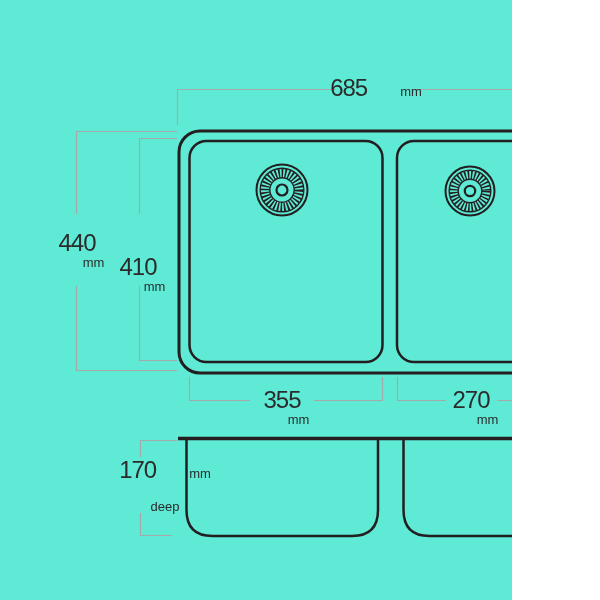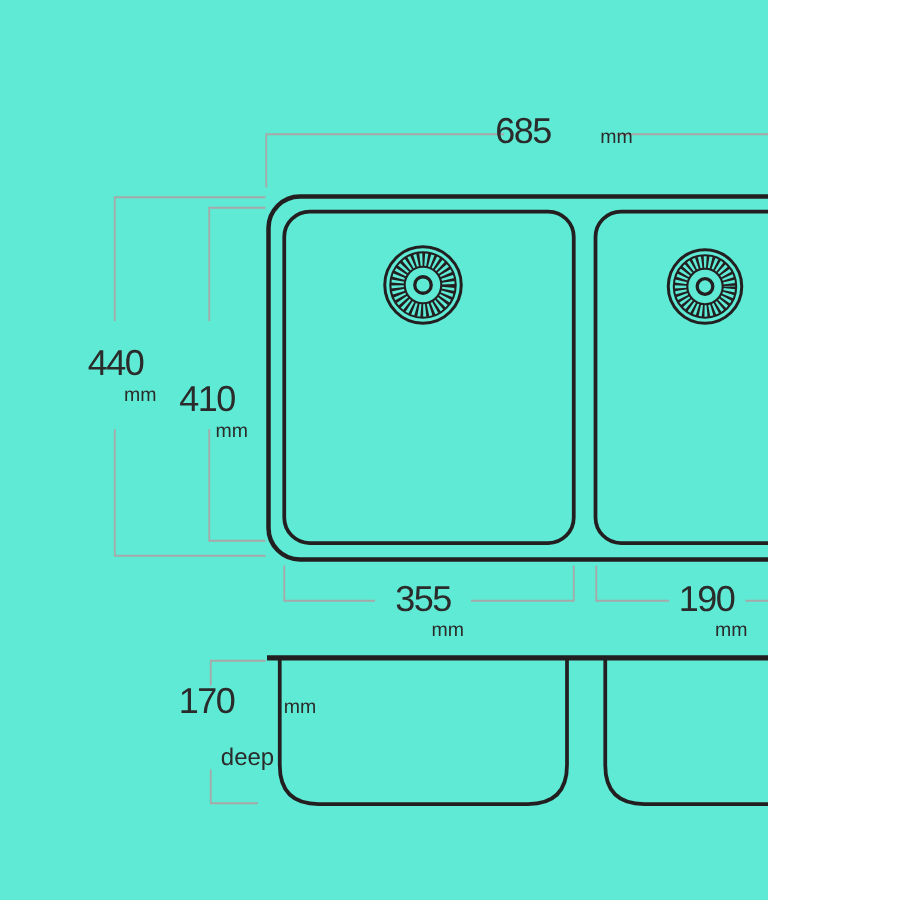--- a/index.html
+++ b/index.html
@@ -19,21 +19,21 @@
     transform: translate(-50%,-50%);
     color: #2b2b2b;
     text-align: center;
     white-space: nowrap;
     line-height: 1;
   }
   .label .row { display:flex; align-items:baseline; justify-content:center; }
   .num  { font-size: 24px; letter-spacing: -1px; }
   .unit { font-size: 13px; letter-spacing: 0; margin-left: 1px; padding-left: 32px; }
   .stack { display:flex; flex-direction:column; align-items:center; gap:1px; }
-  .qualifier { font-size: 16px; color:#2b2b2b; }
+  .qualifier { font-size: 13px; color:#2b2b2b; }
 </style>
 </head>
 <body>
 
 <div class="canvas">
 
   <svg class="drawing" width="600" height="600" viewBox="0 0 600 600">
 
     <g>
       <path class="dim" d="M177.5,125 L177.5,89.5 L336,89.5 M411,89.5 L554.5,89.5 L554.5,108"></path>
@@ -88,21 +88,21 @@
     <span class="num">410</span>
     <span class="unit">mm</span>
   </div>
 
   <div class="label stack" style="left:282px; top:407px;text-align:center;">
     <span class="num">355</span>
     <span class="unit">mm</span>
   </div>
 
   <div class="label stack" style="left:471px; top:407px;">
-    <span class="num">190</span>
+    <span class="num">270</span>
     <span class="unit">mm</span>
   </div>
 
   <div class="label" style="left:146px; top:485px;">
     <span class="stack" style="gap:18px;margin-left:38px;">
       <span class="row">
         <span class="num">170</span>
         <span class="unit">mm</span>
       </span>
       <span class="qualifier">deep</span>

